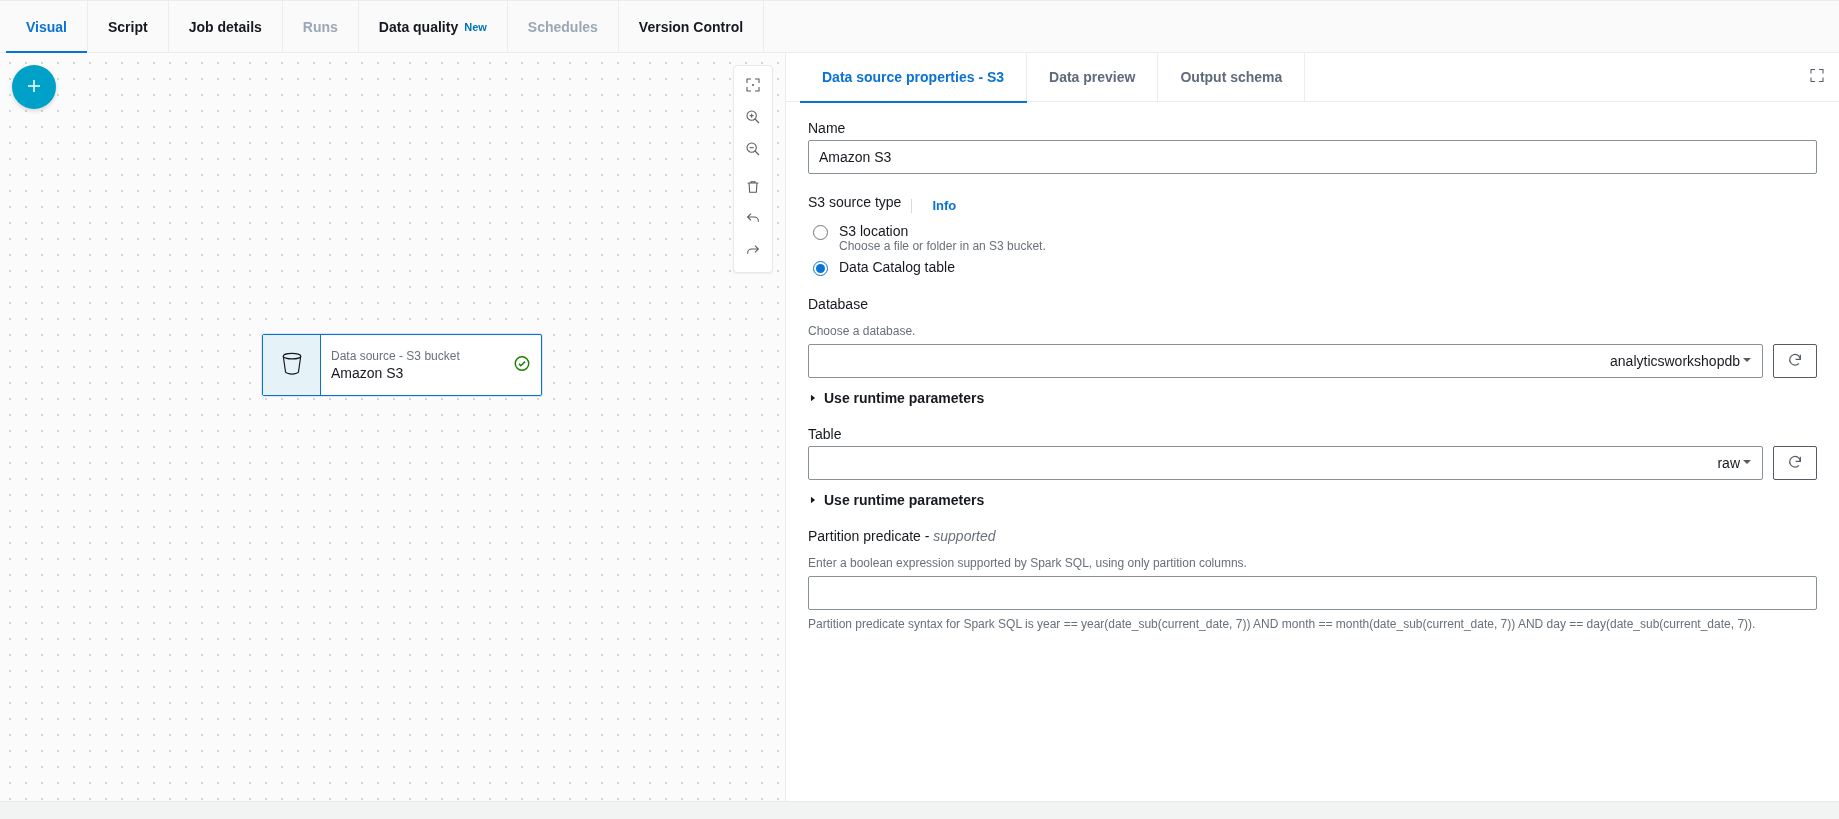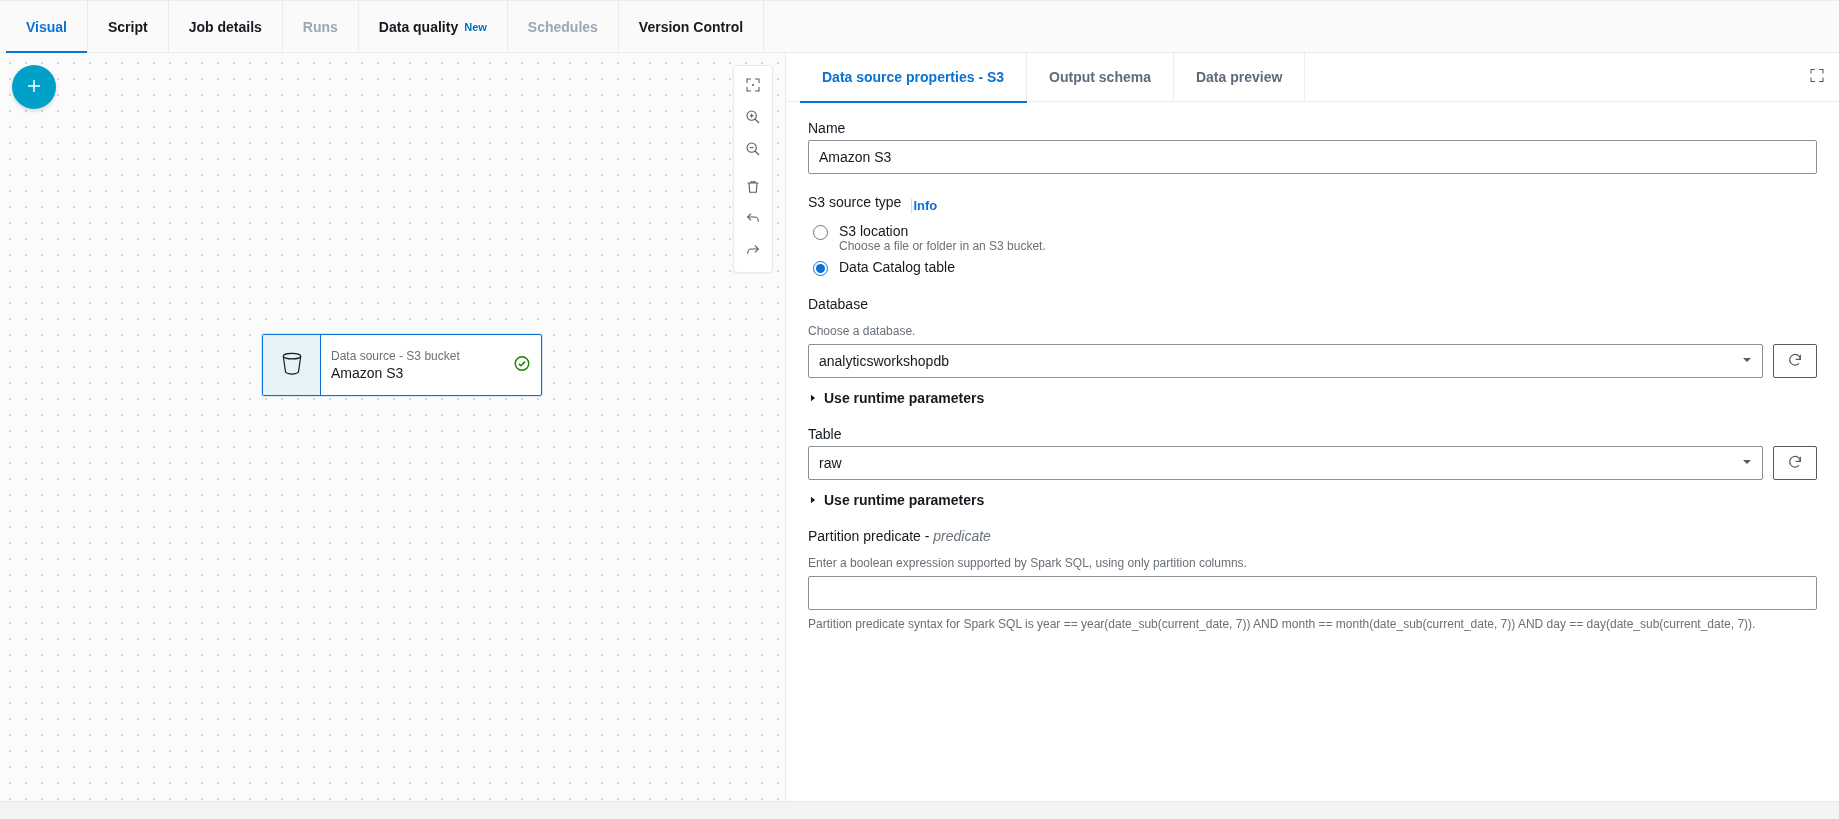--- a/index.html
+++ b/index.html
@@ -69,32 +69,32 @@
   
   .panel-body{padding:18px 22px 30px;}
   .form-group{margin-bottom:20px;}
   .form-label{font-size:14px;color:var(--text);margin-bottom:4px;display:block;}
   .form-desc{font-size:12px;color:var(--muted2);margin-bottom:6px;margin-top:12px;}
   .form-desc-below{font-size:12px;color:var(--muted2);margin-top:6px;line-height:1.4;}
   
   input.text, .select{width:100%;height:34px;border:1px solid #879196;border-radius:2px;padding:4px 10px;font-size:14px;color:var(--text);background:#fff;}
   
   .label-row{display:flex;align-items:center;gap:10px;margin-bottom:6px;}
-  .label-row .info-link{color:var(--blue-dark);font-size:13px;font-weight:700;cursor:pointer;border-left:1px solid #d5dbdb;padding-left:1px;line-height:14px;}
+  .label-row .info-link{color:var(--blue-dark);font-size:13px;font-weight:700;cursor:pointer;border-left:1px solid #d5dbdb;padding-left:20px;line-height:14px;}
   
   .radio-group{display:flex;flex-direction:column;gap:6px;}
   .radio-item{display:flex;align-items:flex-start;gap:8px;}
   .radio-item input[type=radio]{margin-top:2px;accent-color:var(--blue-dark);width:15px;height:15px;}
   .radio-item .radio-texts{display:flex;flex-direction:column;}
   .radio-item .r-label{font-size:14px;color:var(--text);}
   .radio-item .r-desc{font-size:12px;color:var(--muted2);}
   
   .select-row{display:flex;align-items:center;gap:10px;}
   .select-wrap{position:relative;flex:1;}
-  .select{appearance:none;-webkit-appearance:none;cursor:pointer;padding-right:40px;}
+  .select{appearance:none;-webkit-appearance:none;cursor:pointer;padding-right:22px;text-align:right;}
   .select-caret{position:absolute;right:10px;top:50%;transform:translateY(-50%);pointer-events:none;}
   .select-caret svg{width:12px;height:12px;fill:#545b64;}
   .refresh-btn{width:44px;height:34px;border:1px solid #545b64;border-radius:2px;background:#fff;display:flex;align-items:center;justify-content:center;cursor:pointer;}
   .refresh-btn svg{width:16px;height:16px;stroke:#545b64;fill:none;stroke-width:1.8;}
   
   .expander{display:flex;align-items:center;gap:6px;margin-top:12px;cursor:pointer;font-weight:700;font-size:14px;color:var(--text);}
   .expander svg{width:10px;height:10px;fill:#16191f;}
   
   .italic{font-style:italic;color:var(--muted2);}
   
@@ -206,22 +206,22 @@
           </div>
         </div>
       </div>
 
     </div>
   </div>
 
   <div class="panel">
     <div class="panel-tabs">
       <div class="ptab active">Data source properties - S3</div>
+      <div class="ptab">Data preview</div>
       <div class="ptab">Output schema</div>
-      <div class="ptab">Data preview</div>
       <div class="expand">
         <span>
           <svg viewBox="0 0 24 24">
               <path d="M3 9V3h6M21 15v6h-6M21 9V3h-6M3 15v6h6"></path>
             </svg>
         </span>
       </div>
     </div>
 
     <div class="panel-body">
@@ -313,21 +313,21 @@
             <svg viewBox="0 0 24 24">
                 <path d="M7 4l10 8-10 8z"></path>
               </svg>
           </span>
           <span>Use runtime parameters</span>
         </div>
       </div>
 
       <div class="form-group">
         <label class="form-label">
-          <span>Partition predicate - </span><span class="italic">predicate</span>
+          <span>Partition predicate - </span><span class="italic">supported</span>
         </label>
         <div class="form-desc">Enter a boolean expression supported by Spark SQL, using only partition columns.</div>
         <input class="text" type="text" value="" style="">
         <div class="form-desc-below">Partition predicate syntax for Spark SQL is year == year(date_sub(current_date, 7)) AND month == month(date_sub(current_date, 7)) AND day == day(date_sub(current_date, 7)).</div>
       </div>
 
     </div>
   </div>
 
 </div>

